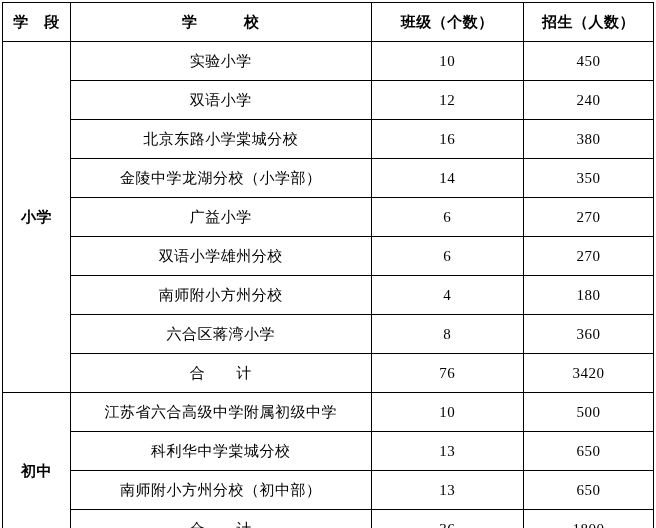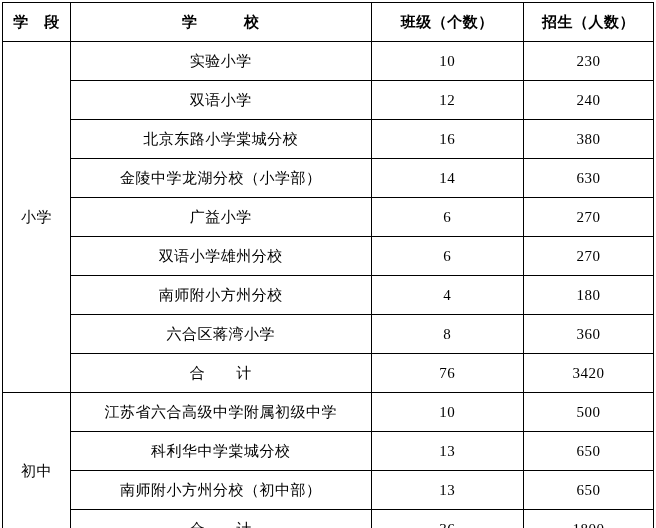--- a/index.html
+++ b/index.html
@@ -34,21 +34,21 @@
   .col-school { width: 300px; }
   .col-classes { width: 152px; }
   .col-enroll { width: 130px; }
 
   thead td, .header-cell {
     font-weight: bold;
     height: 36px;
     font-size: 15px;
   }
   .stage-cell {
-    font-weight: normal;
+    font-weight: bold;
     font-size: 16px;
     letter-spacing: 2px;
   }
   .total-label {
     font-weight: normal;
     letter-spacing: 6px;
   }
   .num {
     font-family: Liberation Serif, serif;
     font-size: 15px;
@@ -73,36 +73,36 @@
       <td class="header-cell spaced-mid">学　段</td>
       <td class="header-cell">学　　　校</td>
       <td class="header-cell">班级（个数）</td>
       <td class="header-cell">招生（人数）</td>
     </tr>
 
     <tr>
       <td class="stage-cell" rowspan="9">小学</td>
       <td>实验小学</td>
       <td class="num">10</td>
-      <td class="num">230</td>
+      <td class="num">450</td>
     </tr>
     <tr>
       <td>双语小学</td>
       <td class="num">12</td>
       <td class="num">240</td>
     </tr>
     <tr>
       <td>北京东路小学棠城分校</td>
       <td class="num">16</td>
       <td class="num">380</td>
     </tr>
     <tr>
       <td>金陵中学龙湖分校（小学部）</td>
       <td class="num">14</td>
-      <td class="num">630</td>
+      <td class="num">350</td>
     </tr>
     <tr>
       <td>广益小学</td>
       <td class="num">6</td>
       <td class="num">270</td>
     </tr>
     <tr>
       <td>双语小学雄州分校</td>
       <td class="num">6</td>
       <td class="num">270</td>

